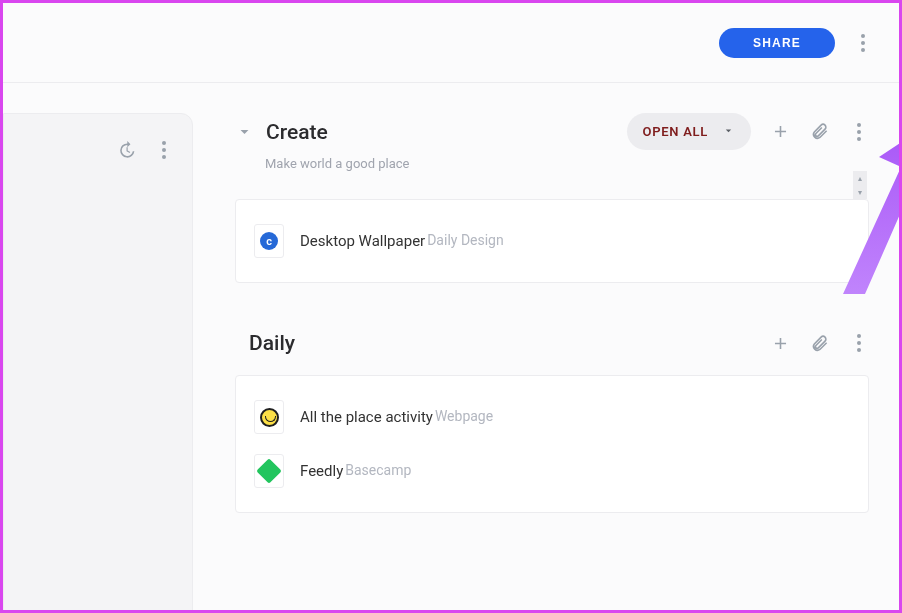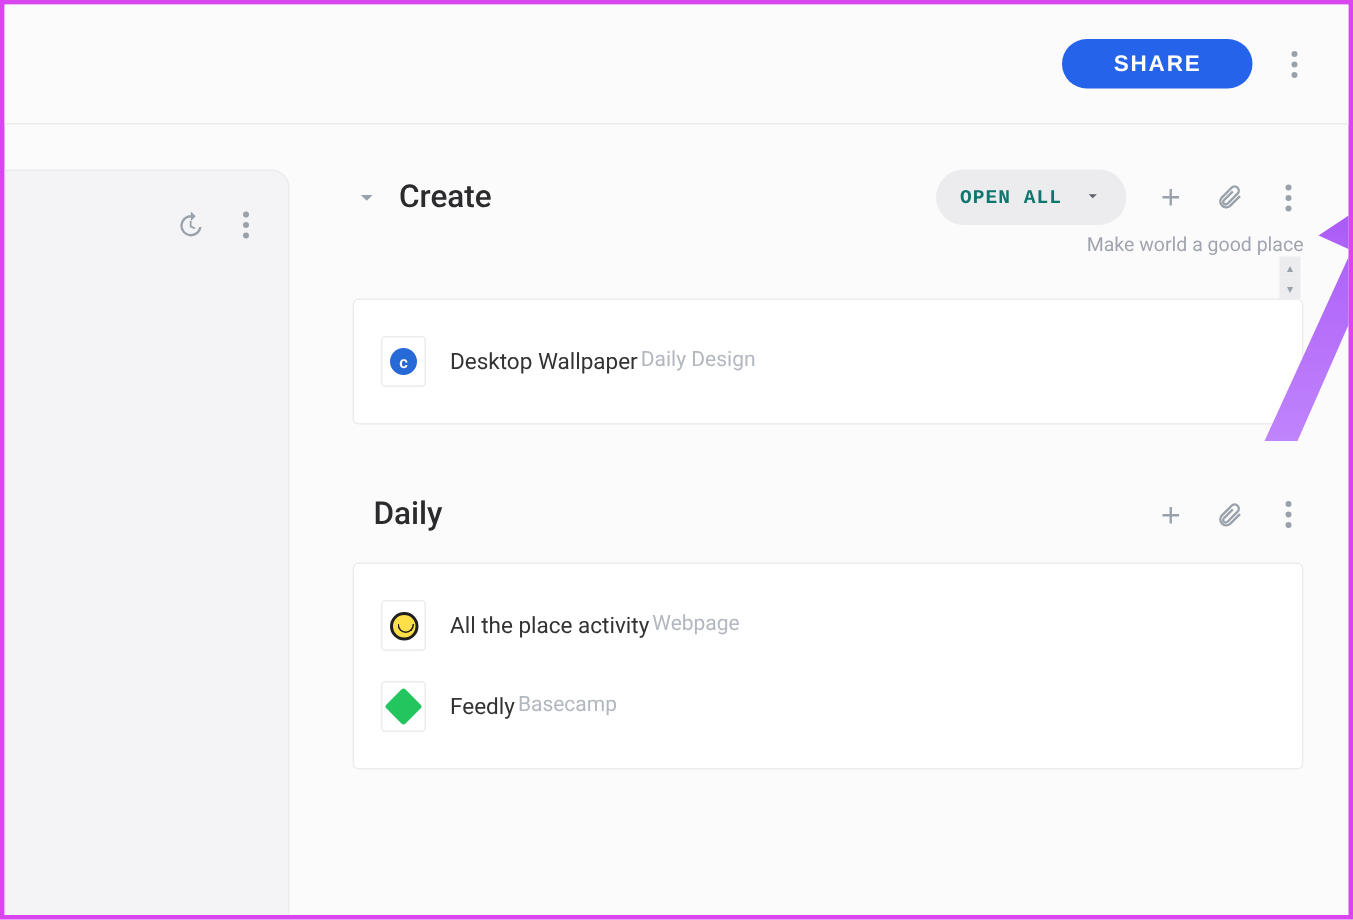--- a/index.html
+++ b/index.html
@@ -21,21 +21,21 @@
       padding: 0 26px;
       gap: 18px;
       border-bottom: 1px solid #ececef;
     }
     .share-btn {
       background: #2563eb;
       color: #fff;
       border: none;
       border-radius: 26px;
       padding: 8px 34px;
-      font-size: 15px;
+      font-size: 12px;
       font-weight: 700;
       letter-spacing: 1.2px;
       cursor: pointer;
     }
     .kebab-dots {
       display: flex;
       flex-direction: column;
       gap: 3px;
       width: 20px;
       align-items: center;
@@ -45,21 +45,20 @@
     .kebab-dots span {
       width: 4px;
       height: 4px;
       background: #99a1ab;
       border-radius: 50%;
     }
     .body-area {
       display: flex;
       position: relative;
       height: calc(100% - 86px);
-      text-align: right;
     }
     .side-panel {
       width: 190px;
       background: #f4f4f6;
       border: 1px solid #ececef;
       border-radius: 0 12px 0 0;
       margin-top: 30px;
       height: 100%;
       position: relative;
     }
@@ -106,22 +105,21 @@
       padding: 9px 16px;
       display: flex;
       align-items: center;
       gap: 14px;
       cursor: pointer;
     }
     .open-all-label {
       font-size: 13px;
       font-weight: 600;
       letter-spacing: 0.7px;
-      color: #0f766e;
-      font-family: Liberation Mono, monospace;
+      color: #7f1d1d;
     }
     .open-all-chev svg { width: 13px; height: 13px; fill: #5b5f66; }
     .icn-btn { cursor: pointer; display:flex; align-items:center; }
     .icn-btn svg { width: 19px; height: 19px; fill: #99a1ab; }
     .paperclip svg { width: 19px; height: 19px; stroke: #99a1ab; fill: none; stroke-width: 2; }
     .section-subtitle {
       font-size: 13px;
       color: #a0a4ae;
       margin-left: 30px;
       margin-bottom: 28px;

